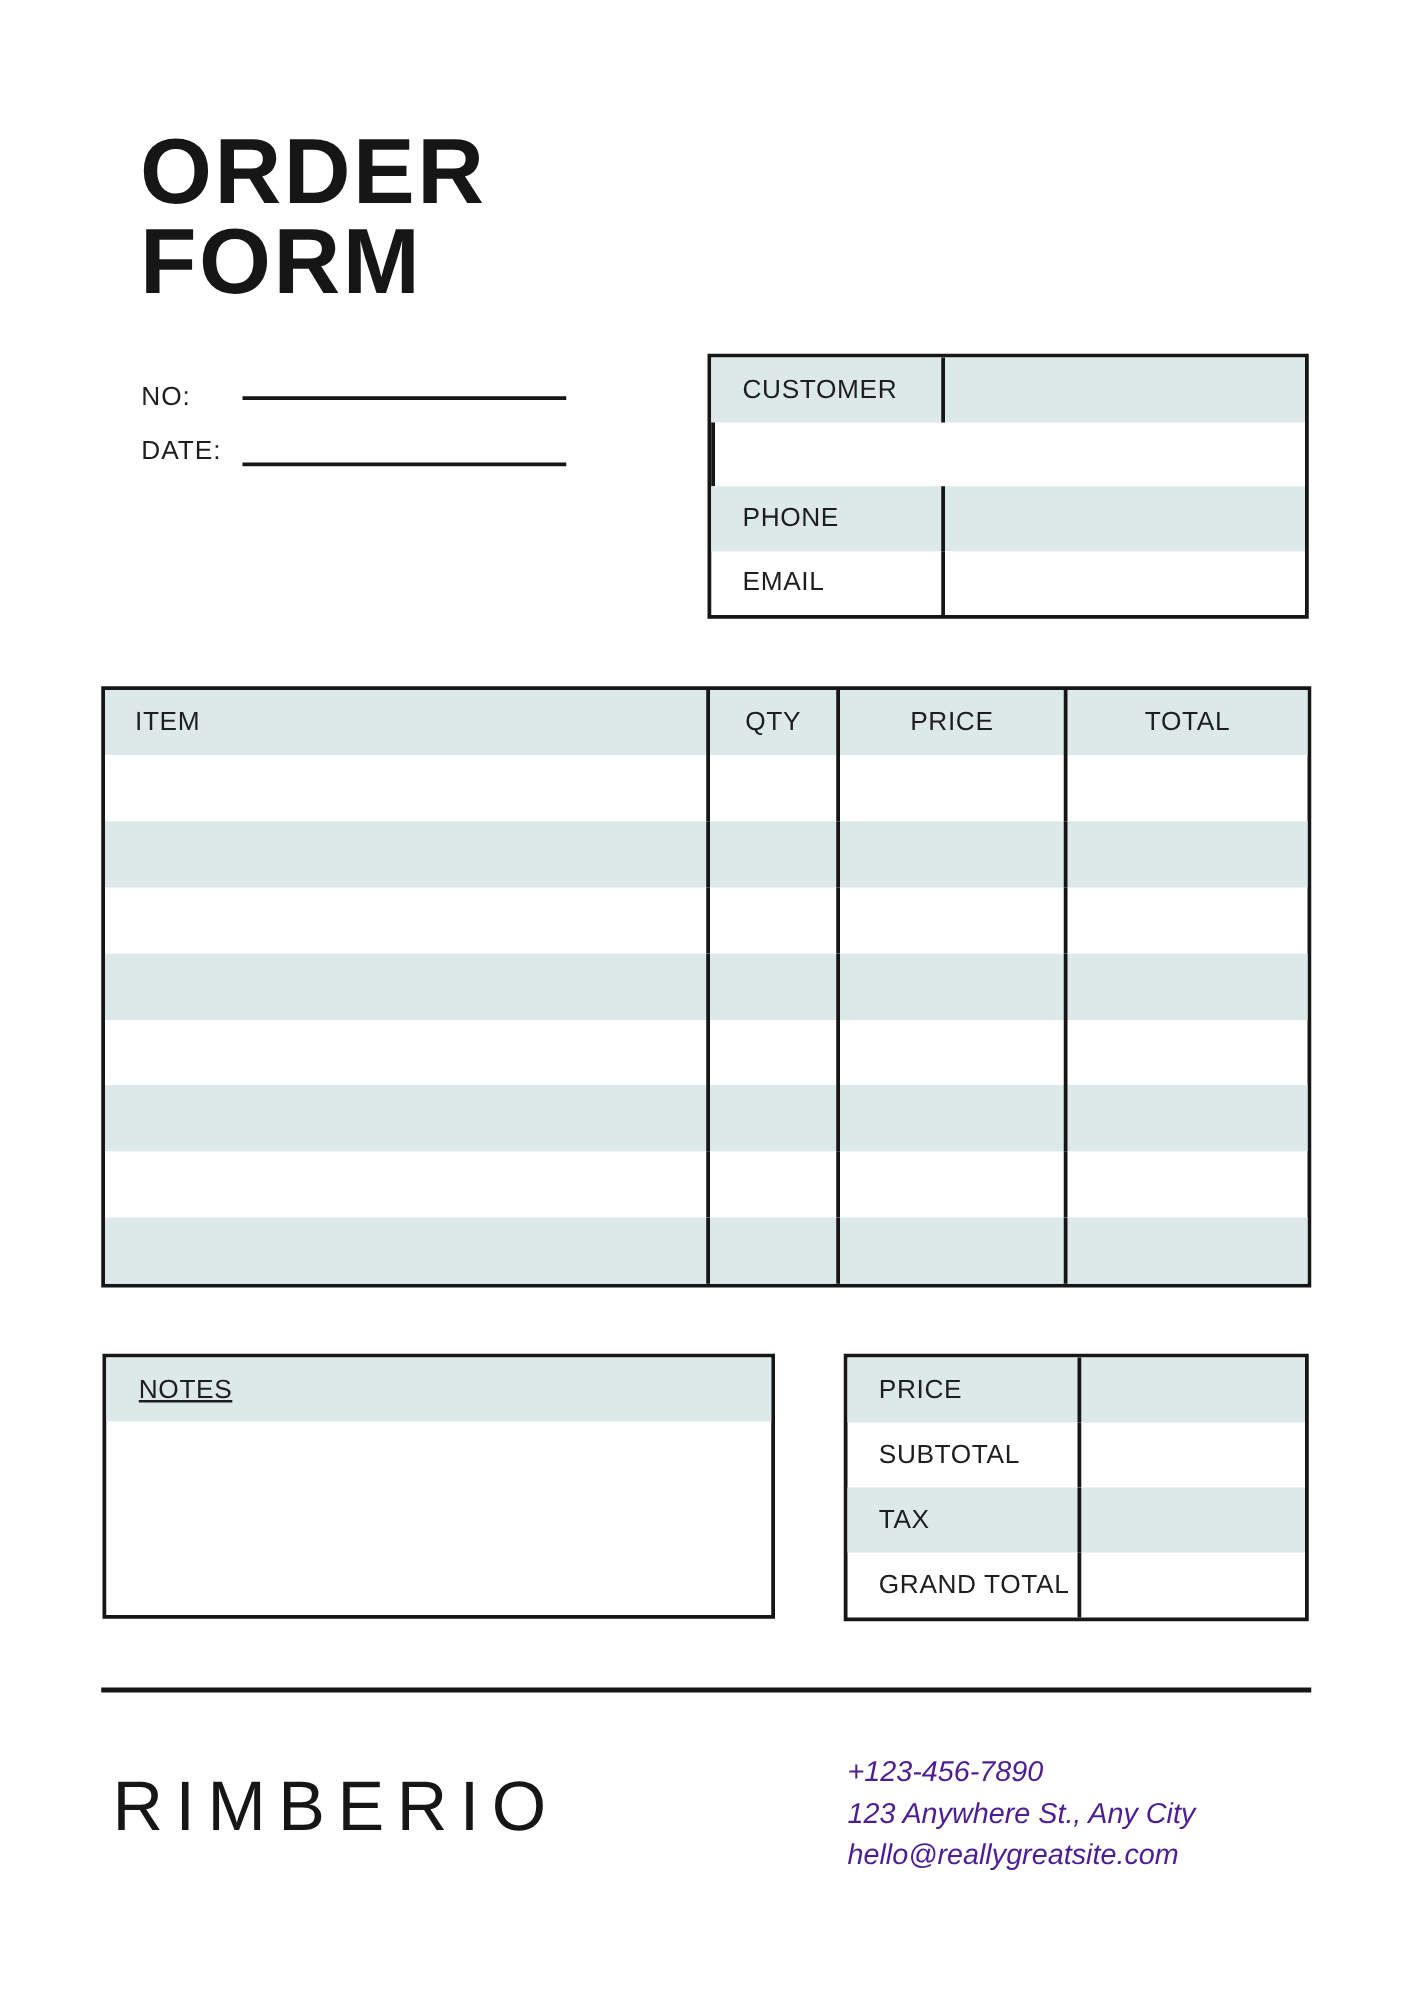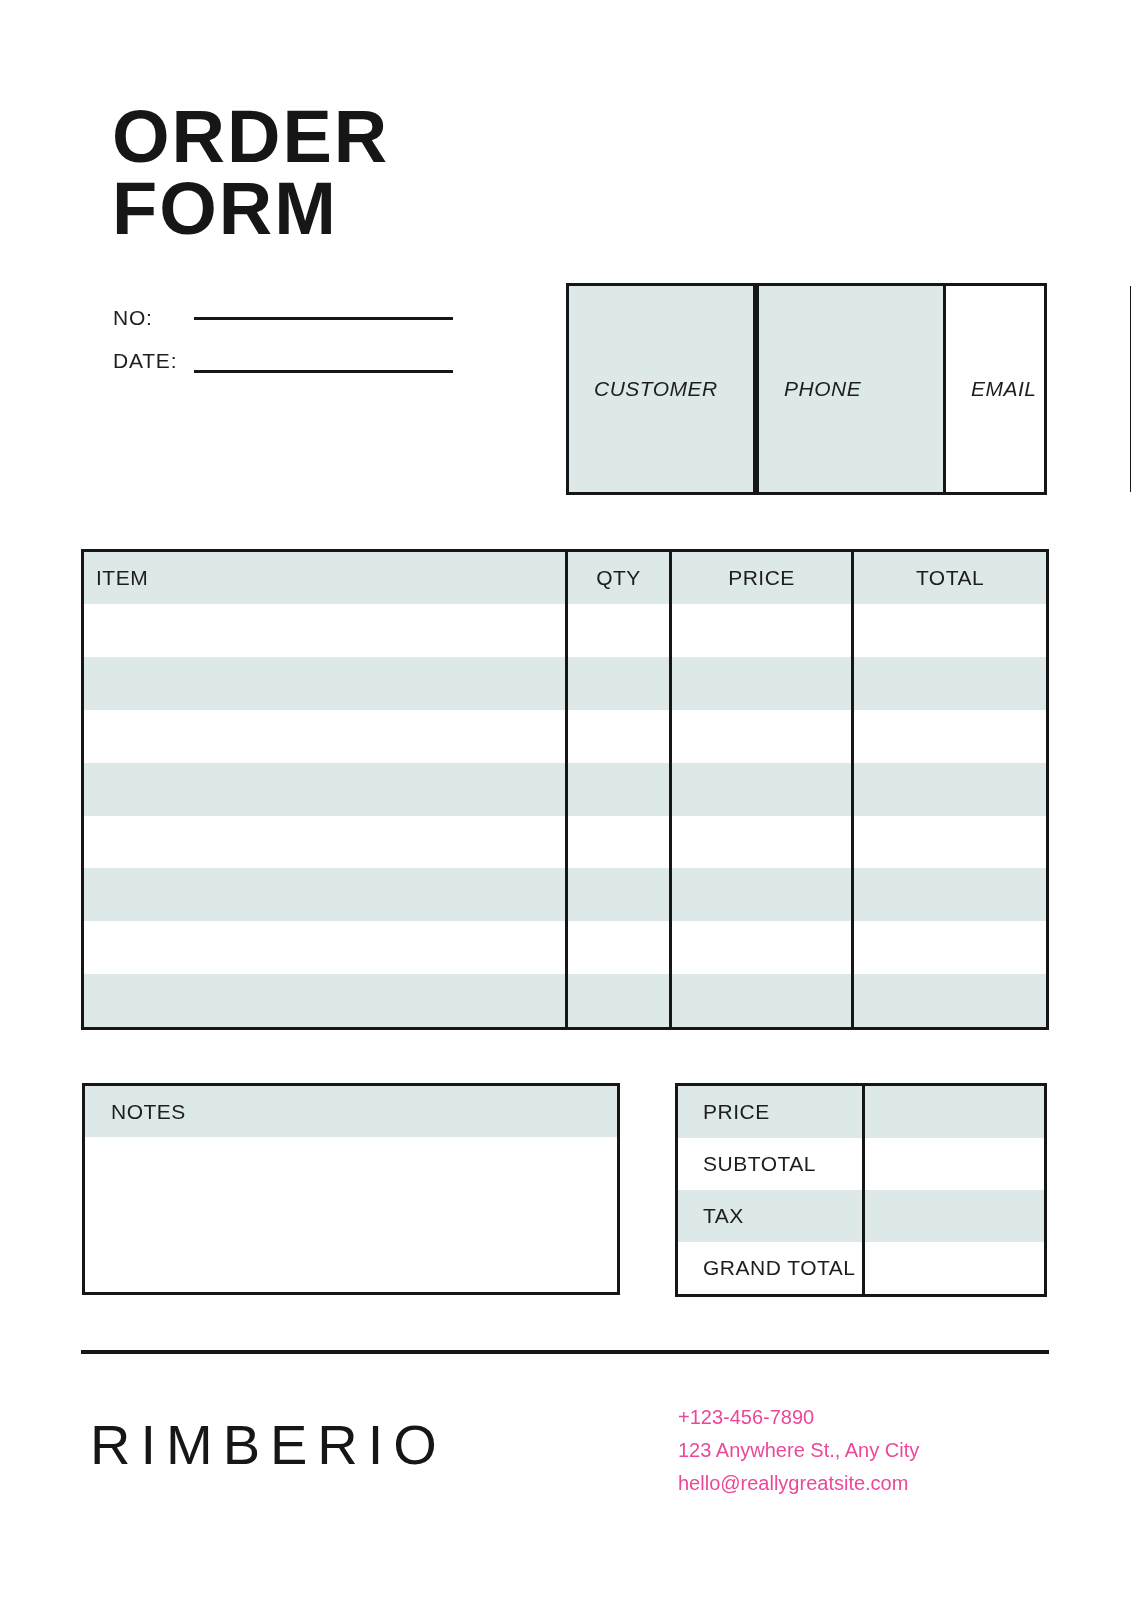--- a/index.html
+++ b/index.html
@@ -50,21 +50,21 @@
   }
   .write-line.no   { top: 317px; }
   .write-line.date { top: 370px; }
 
   
   .customer-table {
     position: absolute;
     left: 566px; top: 283px;
     width: 481px; height: 212px;
     border: 3px solid var(--ink);
-    display: flex; flex-direction: row; font-style: italic;
+    display: flex; flex-direction: column;
   }
   .kv-row { flex: 1; display: flex; }
   .customer-table .kv-row:nth-of-type(odd) { background: var(--stripe); }
   .kv-label {
     width: 184px;
     display: flex; align-items: center;
     padding-left: 25px;
     font-size: 21px; letter-spacing: 0.5px;
     color: var(--label);
   }
@@ -81,21 +81,21 @@
   .items-header {
     height: 52px;
     background: var(--stripe);
     display: grid;
     grid-template-columns: 481px 104px 182px 1fr;
   }
   .ih-cell {
     display: flex; align-items: center; justify-content: center;
     font-size: 21px; letter-spacing: 0.5px; color: var(--label);
   }
-  .ih-cell:first-child { justify-content: flex-start; padding-left: 12px; }
+  .ih-cell:first-child { justify-content: flex-start; padding-left: 24px; }
   .ih-cell + .ih-cell { border-left: 3px solid var(--ink); }
   .items-body { flex: 1; display: flex; flex-direction: column; }
   .item-row {
     flex: 1;
     display: grid;
     grid-template-columns: 481px 104px 182px 1fr;
   }
   .items-body .item-row:nth-of-type(even) { background: var(--stripe); }
   .item-cell + .item-cell { border-left: 3px solid var(--ink); }
 
@@ -105,21 +105,21 @@
     left: 82px; top: 1083px;
     width: 538px; height: 212px;
     border: 3px solid var(--ink);
     display: flex; flex-direction: column;
   }
   .notes-header {
     height: 51px;
     background: var(--stripe);
     display: flex; align-items: center;
     padding-left: 26px;
-    font-size: 21px; letter-spacing: 0.5px; color: var(--label);
+    font-size: 21px; letter-spacing: 0.5px; color: var(--label); text-decoration: underline;
   }
   .notes-body { flex: 1; }
 
   
   .totals-table {
     position: absolute;
     left: 675px; top: 1083px;
     width: 372px; height: 214px;
     border: 3px solid var(--ink);
     display: flex; flex-direction: column;
@@ -137,22 +137,23 @@
     position: absolute;
     left: 90px; top: 1412px;
     font-size: 56px; line-height: 66px;
     letter-spacing: 10px;
     font-weight: 500;
     color: var(--ink);
   }
   .contact {
     position: absolute;
     left: 678px; top: 1401px;
-    font-size: 20px; line-height: 33px;
-    color: #ec4899;
+    font-size: 23px; line-height: 33px;
+    color: #4c1d95;
+    font-style: italic;
   }
 </style>
 </head>
 <body>
 
 <div class="page">
 
   <div class="page-title">
     <div>ORDER</div>
     <div>FORM</div>

